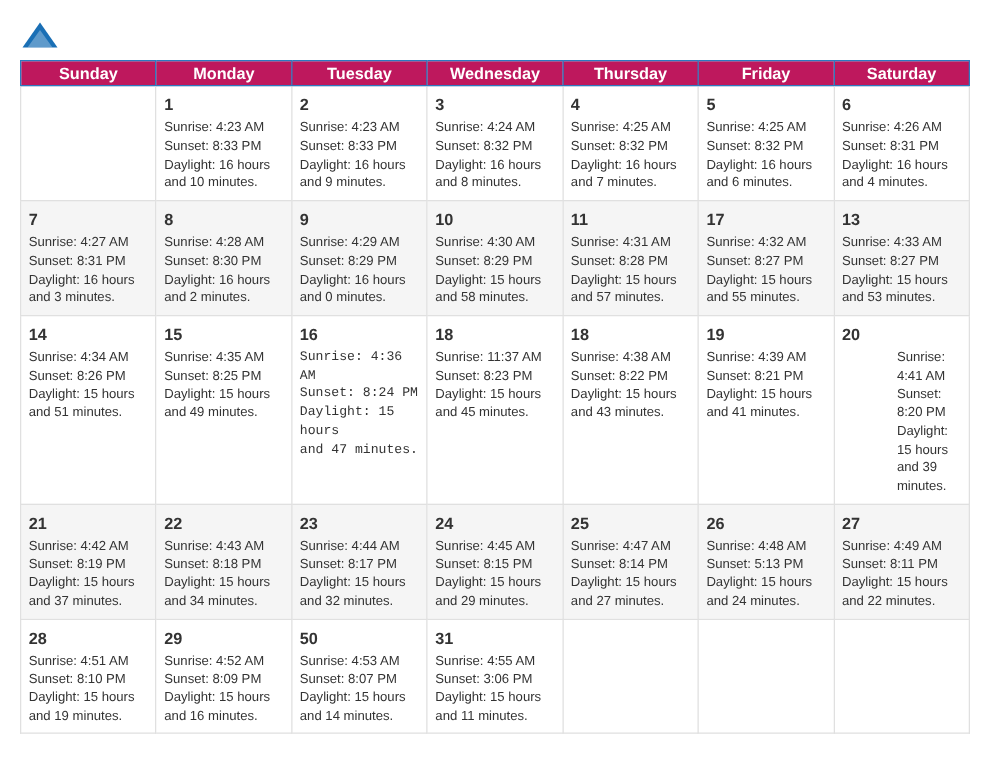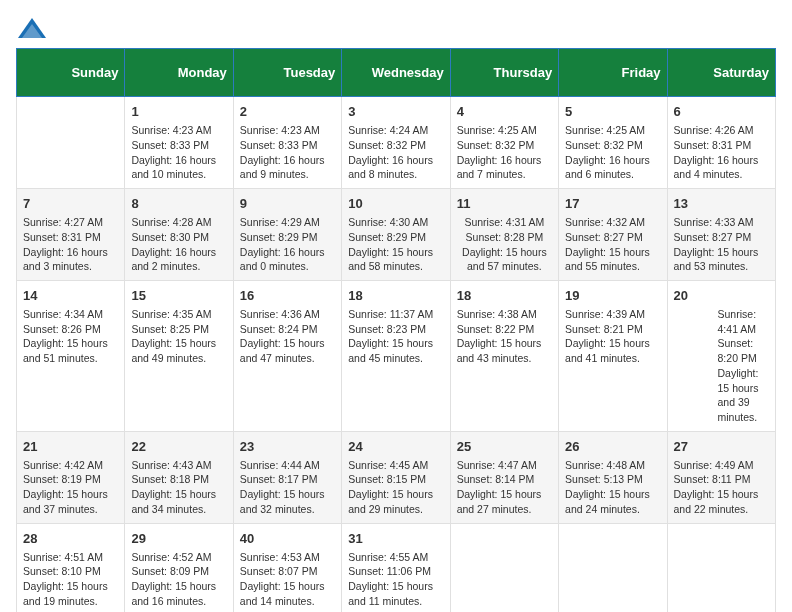--- a/index.html
+++ b/index.html
@@ -49,26 +49,26 @@
     .title-location {
       font-size: 16px;
       color: #555;
     }
     table {
       width: 100%;
       border-collapse: collapse;
       font-size: 11px;
     }
     thead tr th {
-      background-color: #15803d;
+      background-color: #be185d;
       color: #fff;
       font-weight: bold;
       font-size: 13px;
-      padding: 16px 6px;
-      text-align: right;
+      padding: 2px 6px;
+      text-align: center;
       border: 1px solid #2c7abf;
     }
     tbody tr {
       border-bottom: 1px solid #ddd;
     }
     tbody tr:nth-child(odd) {
       background: #fff;
     }
     tbody tr:nth-child(even) {
       background: #f5f5f5;
@@ -195,21 +195,21 @@
         </td>
         <td>
           <span class="day-num">10</span>
           <div class="day-info" style="white-space: pre-line;">Sunrise: 4:30 AM
 Sunset: 8:29 PM
 Daylight: 15 hours
 and 58 minutes.</div>
         </td>
         <td>
           <span class="day-num">11</span>
-          <div class="day-info" style="white-space: pre-line; text-align: center;">Sunrise: 4:31 AM
+          <div class="day-info" style="white-space: pre-line;">Sunrise: 4:31 AM
 Sunset: 8:28 PM
 Daylight: 15 hours
 and 57 minutes.</div>
         </td>
         <td>
           <span class="day-num">17</span>
           <div class="day-info" style="white-space: pre-line;">Sunrise: 4:32 AM
 Sunset: 8:27 PM
 Daylight: 15 hours
 and 55 minutes.</div>
@@ -232,21 +232,21 @@
         </td>
         <td>
           <span class="day-num">15</span>
           <div class="day-info" style="white-space: pre-line;">Sunrise: 4:35 AM
 Sunset: 8:25 PM
 Daylight: 15 hours
 and 49 minutes.</div>
         </td>
         <td>
           <span class="day-num">16</span>
-          <div class="day-info" style="white-space: pre-line;">Sunrise: 4:36 AM
+          <div class="day-info" style="white-space: pre-line; font-family: Liberation Mono, monospace;">Sunrise: 4:36 AM
 Sunset: 8:24 PM
 Daylight: 15 hours
 and 47 minutes.</div>
         </td>
         <td>
           <span class="day-num">18</span>
           <div class="day-info" style="white-space: pre-line;">Sunrise: 11:37 AM
 Sunset: 8:23 PM
 Daylight: 15 hours
 and 45 minutes.</div>
@@ -333,30 +333,30 @@
 and 19 minutes.</div>
         </td>
         <td>
           <span class="day-num">29</span>
           <div class="day-info" style="white-space: pre-line;">Sunrise: 4:52 AM
 Sunset: 8:09 PM
 Daylight: 15 hours
 and 16 minutes.</div>
         </td>
         <td>
-          <span class="day-num">40</span>
+          <span class="day-num">50</span>
           <div class="day-info" style="white-space: pre-line;">Sunrise: 4:53 AM
 Sunset: 8:07 PM
 Daylight: 15 hours
 and 14 minutes.</div>
         </td>
         <td>
           <span class="day-num">31</span>
           <div class="day-info" style="white-space: pre-line;">Sunrise: 4:55 AM
-Sunset: 11:06 PM
+Sunset: 3:06 PM
 Daylight: 15 hours
 and 11 minutes.</div>
         </td>
         <td></td>
         <td></td>
         <td></td>
       </tr>
     </tbody>
 </table>
 

